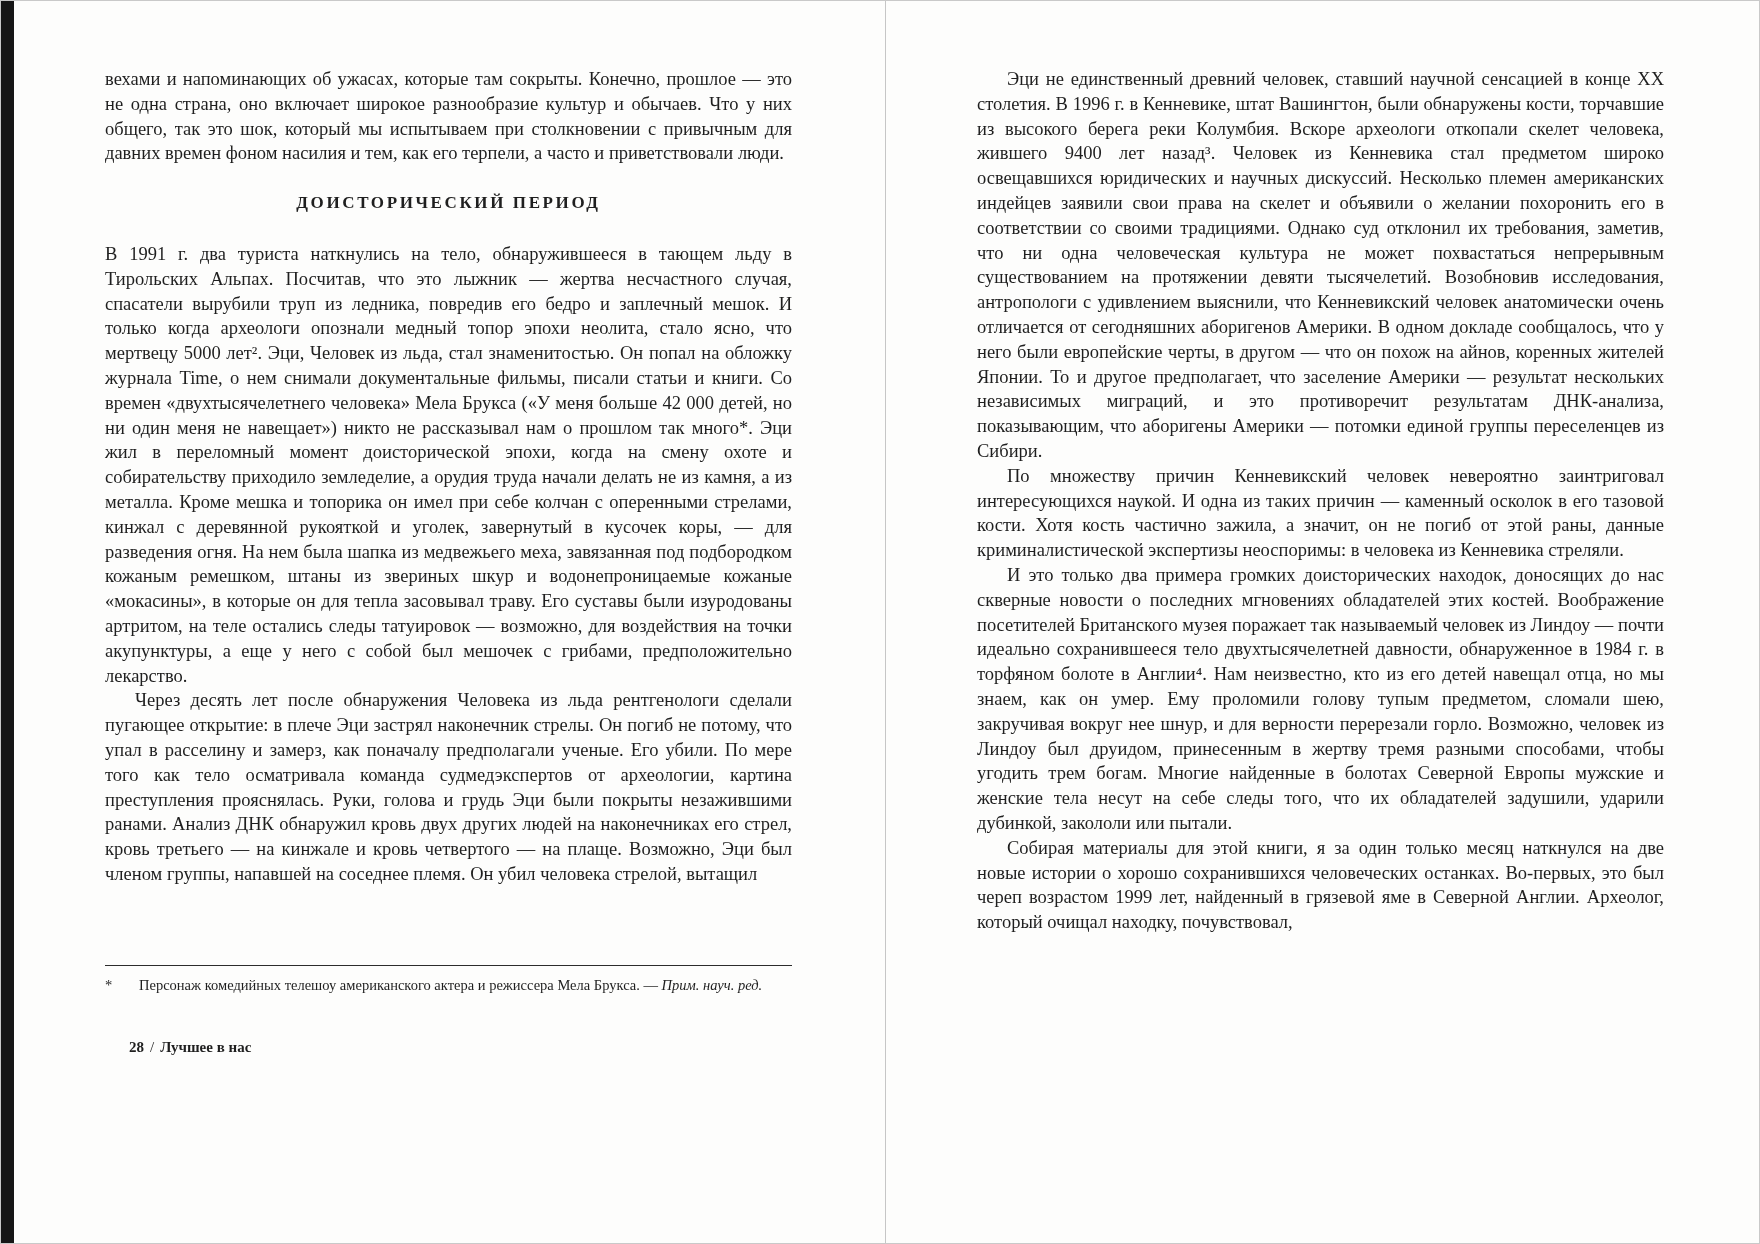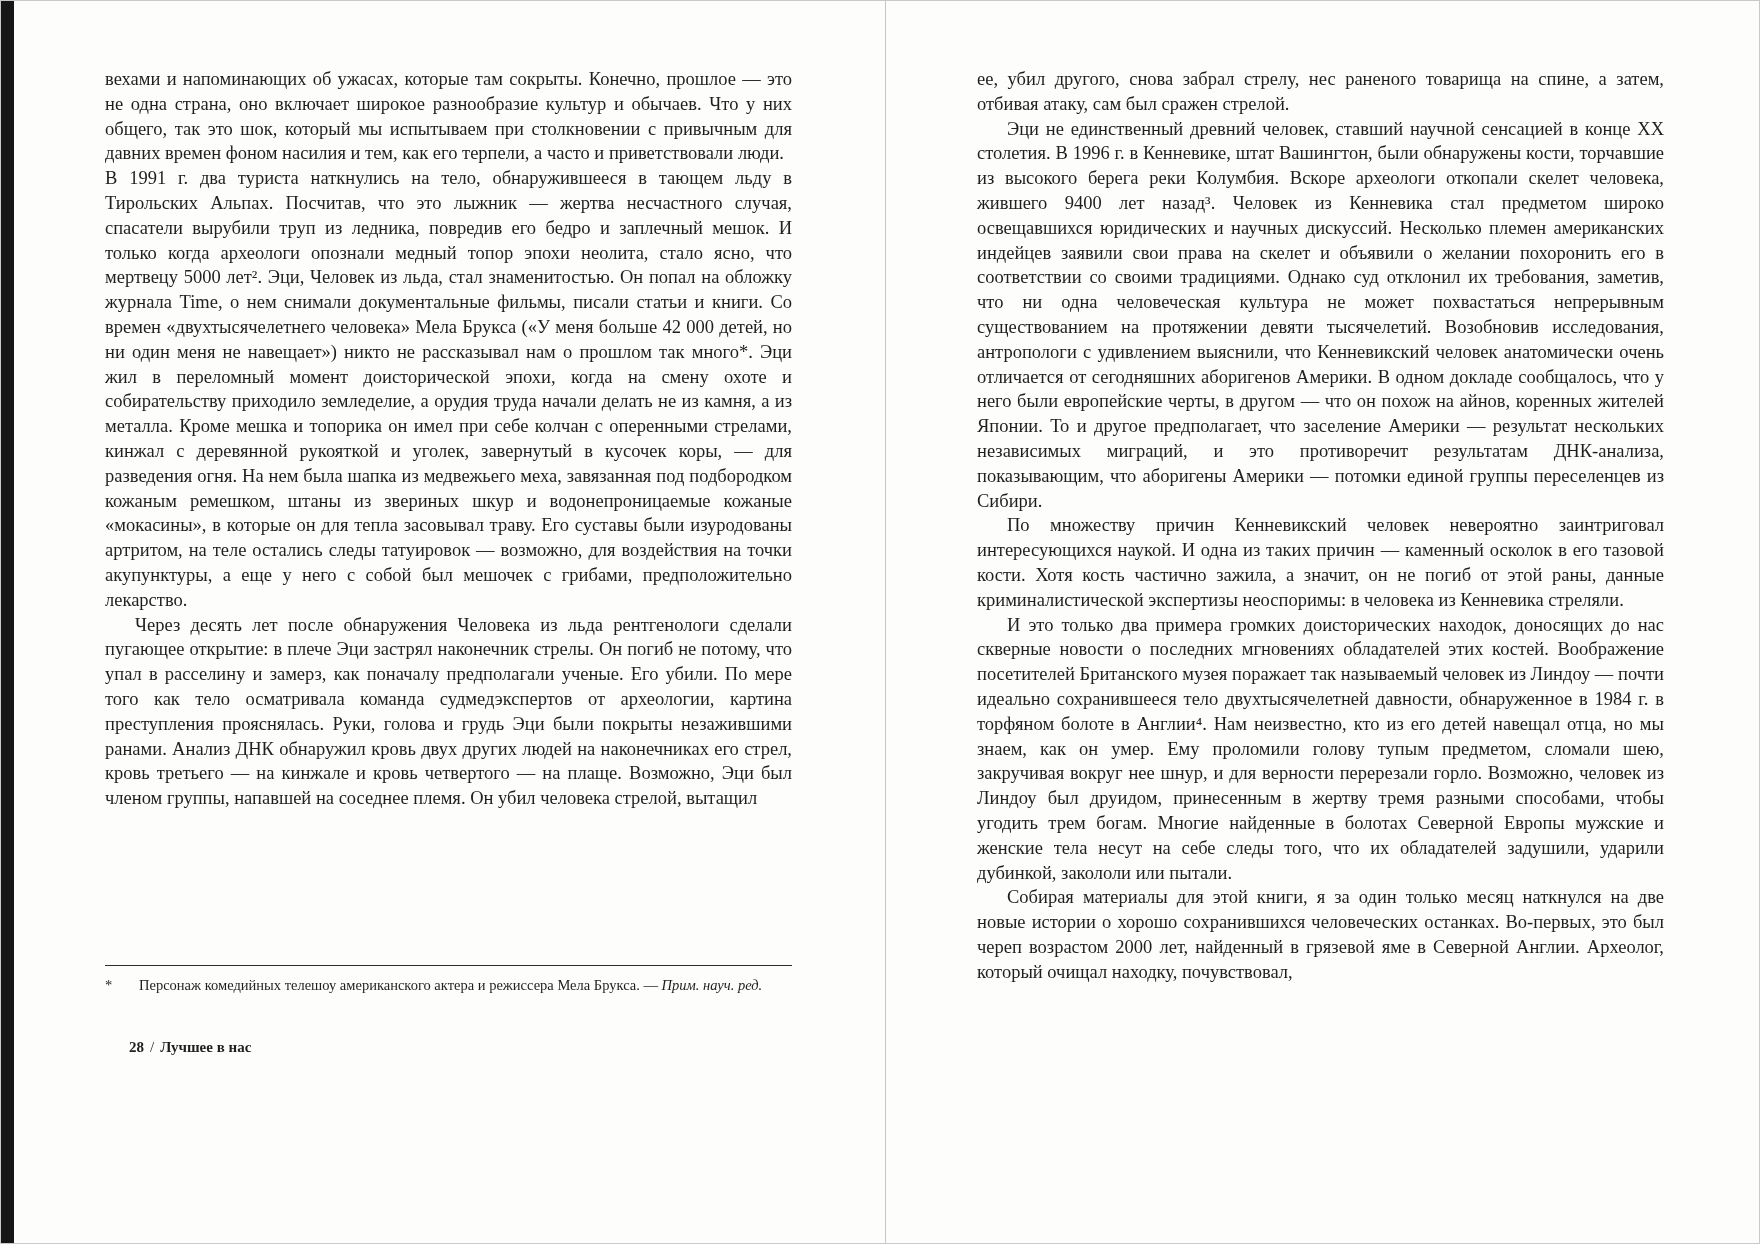--- a/index.html
+++ b/index.html
@@ -85,38 +85,38 @@
 </head>
 <body>
 
 <div class="screen">
 
   <div class="edge-bar"></div>
   <div class="page-divider"></div>
 
   <div class="page-text page-text-left">
     <p class="para">вехами и напоминающих об ужасах, которые там сокрыты. Конечно, прошлое — это не одна страна, оно включает широкое разнообразие культур и обычаев. Что у них общего, так это шок, который мы испытываем при столкновении с привычным для давних времен фоном насилия и тем, как его терпели, а часто и приветствовали люди.</p>
+    <h2 class="heading">ДОИСТОРИЧЕСКИЙ ПЕРИОД</h2>
     <p class="para">В 1991 г. два туриста наткнулись на тело, обнаружившееся в тающем льду в Тирольских Альпах. Посчитав, что это лыжник — жертва несчастного случая, спасатели вырубили труп из ледника, повредив его бедро и заплечный мешок. И только когда археологи опознали медный топор эпохи неолита, стало ясно, что мертвецу 5000 лет². Эци, Человек из льда, стал знаменитостью. Он попал на обложку журнала Time, о нем снимали документальные фильмы, писали статьи и книги. Со времен «двухтысячелетнего человека» Мела Брукса («У меня больше 42 000 детей, но ни один меня не навещает») никто не рассказывал нам о прошлом так много*. Эци жил в переломный момент доисторической эпохи, когда на смену охоте и собирательству приходило земледелие, а орудия труда начали делать не из камня, а из металла. Кроме мешка и топорика он имел при себе колчан с оперенными стрелами, кинжал с деревянной рукояткой и уголек, завернутый в кусочек коры, — для разведения огня. На нем была шапка из медвежьего меха, завязанная под подбородком кожаным ремешком, штаны из звериных шкур и водонепроницаемые кожаные «мокасины», в которые он для тепла засовывал траву. Его суставы были изуродованы артритом, на теле остались следы татуировок — возможно, для воздействия на точки акупунктуры, а еще у него с собой был мешочек с грибами, предположительно лекарство.</p>
     <p class="para indent">Через десять лет после обнаружения Человека из льда рентгенологи сделали пугающее открытие: в плече Эци застрял наконечник стрелы. Он погиб не потому, что упал в расселину и замерз, как поначалу предполагали ученые. Его убили. По мере того как тело осматривала команда судмедэкспертов от археологии, картина преступления прояснялась. Руки, голова и грудь Эци были покрыты незажившими ранами. Анализ ДНК обнаружил кровь двух других людей на наконечниках его стрел, кровь третьего — на кинжале и кровь четвертого — на плаще. Возможно, Эци был членом группы, напавшей на соседнее племя. Он убил человека стрелой, вытащил</p>
   </div>
 
   <div class="footnote-block">
     <div class="fn-rule"></div>
     <p class="footnote">
       <span class="fn-marker">*</span>
       <span class="fn-body"><span>Персонаж комедийных телешоу американского актера и режиссера Мела Брукса. — </span><i>Прим. науч. ред.</i></span>
     </p>
   </div>
 
   <div class="footer footer-left">
     <span>28</span><span class="sep">/</span><span>Лучшее в нас</span>
   </div>
 
   <div class="page-text page-text-right">
-    <p class="para">ее, убил другого, снова забрал стрелу, нес раненого товарища на спине, а затем, отбивая атаку, сам был сражен стрелой.</p>
     <p class="para indent">Эци не единственный древний человек, ставший научной сенсацией в конце XX столетия. В 1996 г. в Кенневике, штат Вашингтон, были обнаружены кости, торчавшие из высокого берега реки Колумбия. Вскоре археологи откопали скелет человека, жившего 9400 лет назад³. Человек из Кенневика стал предметом широко освещавшихся юридических и научных дискуссий. Несколько племен американских индейцев заявили свои права на скелет и объявили о желании похоронить его в соответствии со своими традициями. Однако суд отклонил их требования, заметив, что ни одна человеческая культура не может похвастаться непрерывным существованием на протяжении девяти тысячелетий. Возобновив исследования, антропологи с удивлением выяснили, что Кенневикский человек анатомически очень отличается от сегодняшних аборигенов Америки. В одном докладе сообщалось, что у него были европейские черты, в другом — что он похож на айнов, коренных жителей Японии. То и другое предполагает, что заселение Америки — результат нескольких независимых миграций, и это противоречит результатам ДНК-анализа, показывающим, что аборигены Америки — потомки единой группы переселенцев из Сибири.</p>
     <p class="para indent">По множеству причин Кенневикский человек невероятно заинтриговал интересующихся наукой. И одна из таких причин — каменный осколок в его тазовой кости. Хотя кость частично зажила, а значит, он не погиб от этой раны, данные криминалистической экспертизы неоспоримы: в человека из Кенневика стреляли.</p>
     <p class="para indent">И это только два примера громких доисторических находок, доносящих до нас скверные новости о последних мгновениях обладателей этих костей. Воображение посетителей Британского музея поражает так называемый человек из Линдоу — почти идеально сохранившееся тело двухтысячелетней давности, обнаруженное в 1984 г. в торфяном болоте в Англии⁴. Нам неизвестно, кто из его детей навещал отца, но мы знаем, как он умер. Ему проломили голову тупым предметом, сломали шею, закручивая вокруг нее шнур, и для верности перерезали горло. Возможно, человек из Линдоу был друидом, принесенным в жертву тремя разными способами, чтобы угодить трем богам. Многие найденные в болотах Северной Европы мужские и женские тела несут на себе следы того, что их обладателей задушили, ударили дубинкой, закололи или пытали.</p>
-    <p class="para indent">Собирая материалы для этой книги, я за один только месяц наткнулся на две новые истории о хорошо сохранившихся человеческих останках. Во-первых, это был череп возрастом 2000 лет, найденный в грязевой яме в Северной Англии. Археолог, который очищал находку, почувствовал,</p>
+    <p class="para indent">Собирая материалы для этой книги, я за один только месяц наткнулся на две новые истории о хорошо сохранившихся человеческих останках. Во-первых, это был череп возрастом 1999 лет, найденный в грязевой яме в Северной Англии. Археолог, который очищал находку, почувствовал,</p>
   </div>
 
 
 </div>
 
 </body></html>

